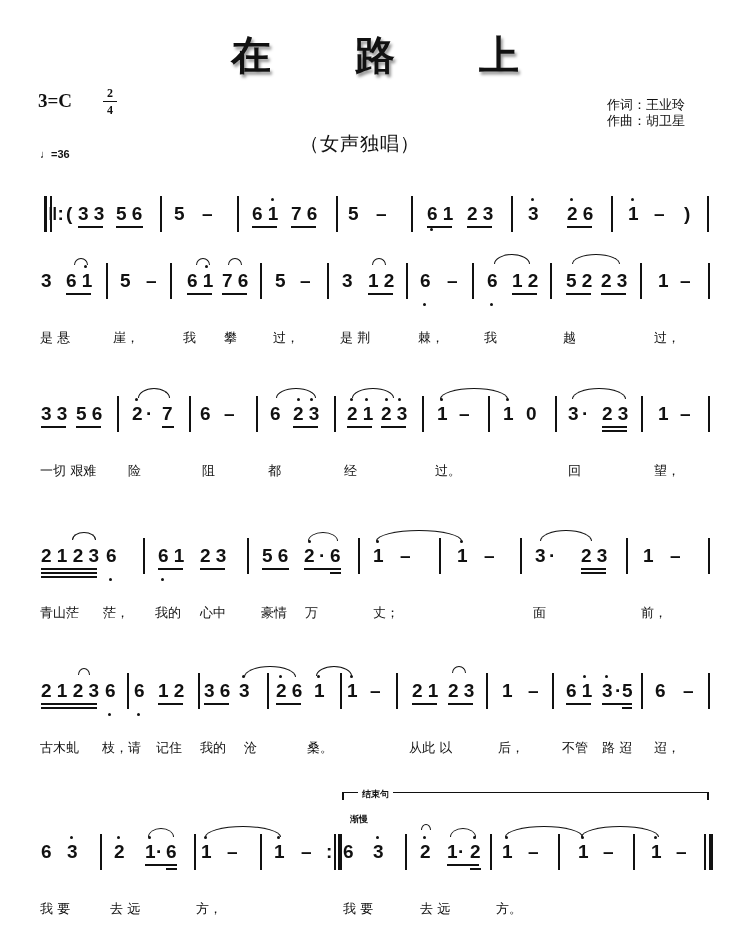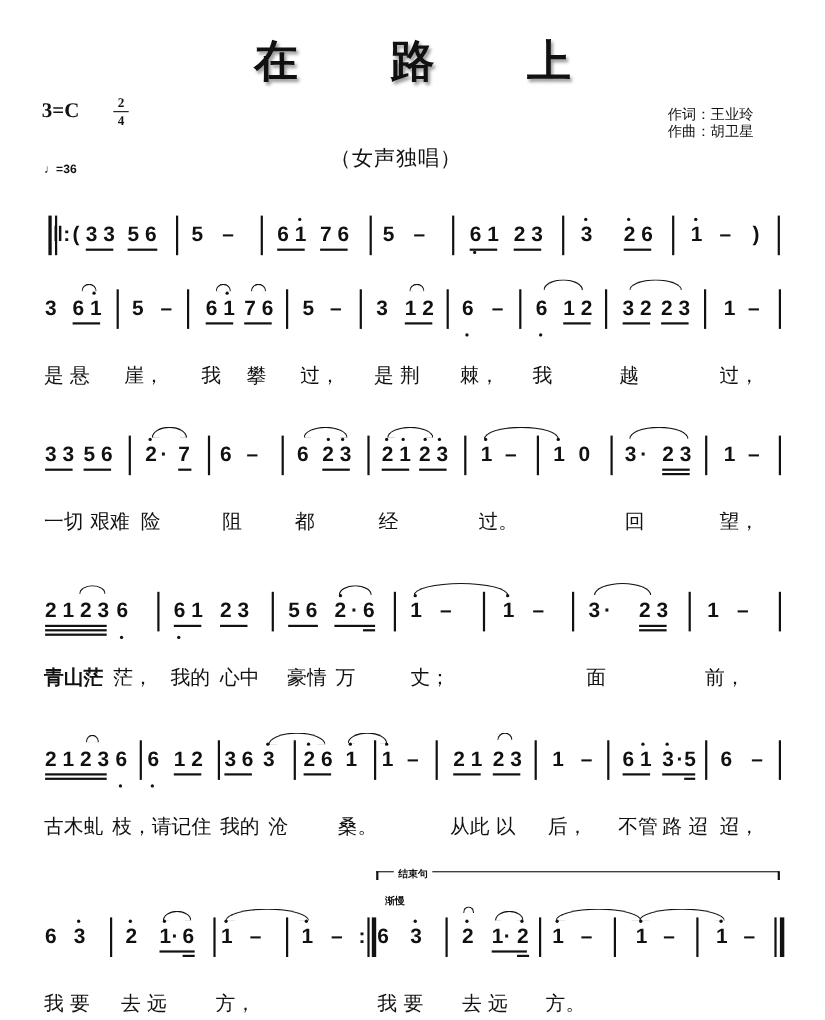--- a/index.html
+++ b/index.html
@@ -8,21 +8,21 @@
   .title{top:28px;left:0;width:750px;text-align:center;font-size:40px;font-weight:bold;letter-spacing:0;font-family:"DejaVu Serif",serif;text-shadow:2px 3px 3px #999;}
   .title span{display:inline-block;margin:0 42px;}
   .key{left:38px;top:90px;font-size:19px;font-family:"Liberation Serif",serif;font-weight:bold;}
   .timesig{left:103px;top:86px;width:14px;text-align:center;font-size:12px;font-weight:bold;line-height:14px;font-family:"Liberation Serif",serif;}
   .timesig .line{border-top:1px solid #111;margin:1px 0;}
   .subtitle{left:300px;top:100px;font-size:19px;font-family:"DejaVu Serif",serif;letter-spacing:1px;margin-top:31px;}
   .credits{left:607px;top:97px;font-size:13px;line-height:16px;font-family:"DejaVu Serif",serif;}
   .tempo{left:40px;top:148px;font-size:11px;font-weight:bold;font-family:"Liberation Sans Narrow","Liberation Sans",sans-serif;}
   .note{font-size:19px;font-weight:bold;line-height:20px;font-family:"Liberation Sans",sans-serif;white-space:pre;}
   .bar{width:2px;background:#111;}
-  .lyric{font-size:18px;font-family:"DejaVu Serif",serif;white-space:pre;}
+  .lyric{font-size:13px;font-family:"DejaVu Serif",serif;white-space:pre;}
   .ul{height:2px;background:#111;}
   .dot{width:3px;height:3px;border-radius:50%;background:#111;}
   .slur{border:1.5px solid #111;border-bottom:none;border-radius:50% 50% 0 0 / 100% 100% 0 0;}
   .ending-label{font-size:9px;font-weight:bold;}
 </style>
 </head>
 <body>
 
 <div class="abs title">
   <span>在</span><span>路</span><span>上</span>
@@ -72,21 +72,21 @@
     <div class="abs note" style="left: 187px; top: 271px;">6 1</div>
     <div class="abs note" style="left: 222px; top: 271px;">7 6</div>
     <div class="abs note" style="left: 275px; top: 271px;">5</div>
     <div class="abs note" style="left: 300px; top: 271px;">–</div>
     <div class="abs note" style="left: 342px; top: 271px;">3</div>
     <div class="abs note" style="left: 368px; top: 271px;">1 2</div>
     <div class="abs note" style="left: 420px; top: 271px;">6</div>
     <div class="abs note" style="left: 447px; top: 271px;">–</div>
     <div class="abs note" style="left: 487px; top: 271px;">6</div>
     <div class="abs note" style="left: 512px; top: 271px;">1 2</div>
-    <div class="abs note" style="left: 566px; top: 271px;">3 2</div>
+    <div class="abs note" style="left: 566px; top: 271px;">5 2</div>
     <div class="abs note" style="left: 601px; top: 271px;">2 3</div>
     <div class="abs note" style="left: 658px; top: 271px;">1</div>
     <div class="abs note" style="left: 680px; top: 271px;">–</div>
     <div class="abs bar" style="left: 106px; top: 263px; height: 36px;"></div>
     <div class="abs bar" style="left: 170px; top: 263px; height: 36px;"></div>
     <div class="abs bar" style="left: 260px; top: 263px; height: 36px;"></div>
     <div class="abs bar" style="left: 327px; top: 263px; height: 36px;"></div>
     <div class="abs bar" style="left: 406px; top: 263px; height: 36px;"></div>
     <div class="abs bar" style="left: 472px; top: 263px; height: 36px;"></div>
     <div class="abs bar" style="left: 550px; top: 263px; height: 36px;"></div>
@@ -156,21 +156,21 @@
     <div class="abs note" style="left: 581px; top: 546px;">2 3</div>
     <div class="abs note" style="left: 643px; top: 546px;">1</div>
     <div class="abs note" style="left: 670px; top: 546px;">–</div>
     <div class="abs bar" style="left: 143px; top: 538px; height: 36px;"></div>
     <div class="abs bar" style="left: 247px; top: 538px; height: 36px;"></div>
     <div class="abs bar" style="left: 358px; top: 538px; height: 36px;"></div>
     <div class="abs bar" style="left: 439px; top: 538px; height: 36px;"></div>
     <div class="abs bar" style="left: 520px; top: 538px; height: 36px;"></div>
     <div class="abs bar" style="left: 626px; top: 538px; height: 36px;"></div>
     <div class="abs bar" style="left: 708px; top: 538px; height: 36px;"></div>
-    <div class="abs lyric" style="left: 40px; top: 604px; font-weight: bold;">青山茫</div>
+    <div class="abs lyric" style="left: 40px; top: 604px;">青山茫</div>
     <div class="abs lyric" style="left: 103px; top: 604px;">茫，</div>
     <div class="abs lyric" style="left: 155px; top: 604px;">我的</div>
     <div class="abs lyric" style="left: 200px; top: 604px;">心中</div>
     <div class="abs lyric" style="left: 261px; top: 604px;">豪情</div>
     <div class="abs lyric" style="left: 305px; top: 604px;">万</div>
     <div class="abs lyric" style="left: 373px; top: 604px;">丈；</div>
     <div class="abs lyric" style="left: 533px; top: 604px;">面</div>
     <div class="abs lyric" style="left: 641px; top: 604px;">前，</div>
     <div class="abs note" style="left: 41px; top: 681px;">2 1 2 3</div>
     <div class="abs note" style="left: 105px; top: 681px;">6</div>

